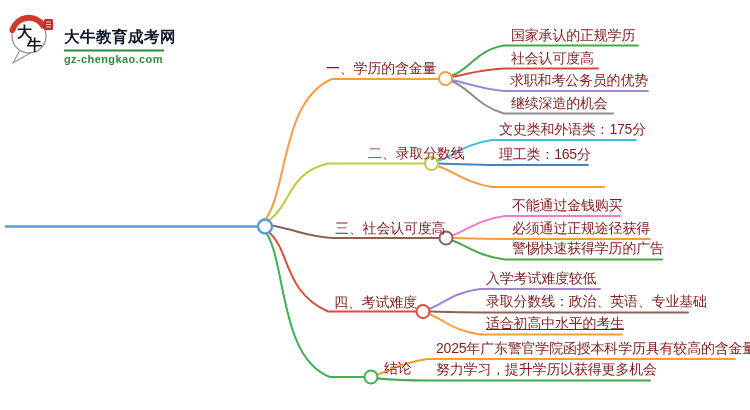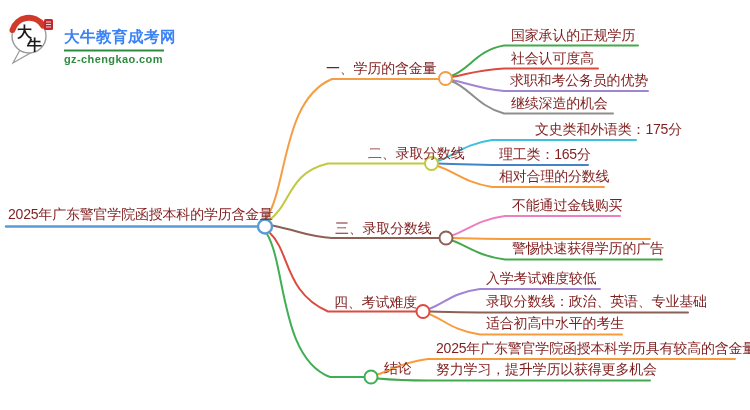--- a/index.html
+++ b/index.html
@@ -12,21 +12,21 @@
   svg.lines{position:absolute;left:0;top:0;}
   .lbl{
     position:absolute;white-space:nowrap;
     font-size:14px;line-height:14px;color:#7f1d1d;
     letter-spacing:-0.2px;
   }
   .logo{position:absolute;left:8px;top:12px;width:210px;height:52px;}
   .logo-bubble{position:absolute;left:0;top:0;}
   .logo-title{
     position:absolute;left:56px;top:17px;font-size:15.5px;font-weight:bold;
-    color:#3b82f6;letter-spacing:0.5px;line-height:16px;
+    color:#0f172a;letter-spacing:0.5px;line-height:16px;
   }
   .logo-divider{position:absolute;left:56px;top:37px;}
   .logo-domain{
     position:absolute;left:56px;top:41px;font-size:11px;font-weight:bold;
     color:#2e8b3f;letter-spacing:0.4px;line-height:12px;
   }
 </style>
 </head>
 <body>
 
@@ -79,39 +79,38 @@
     <circle cx="423" cy="311.5" r="6.5" fill="#ffffff" stroke-width="2" stroke="#dc4b40"></circle>
 
     <path d="M267 234 C286 265 280 358 330 377 L364 377" stroke-width="2" stroke="#3faf54"></path>
     <path d="M377 374.5 C392 370.5 400 362.5 428 359 L735 359" stroke-width="2" stroke="#f89b3a"></path>
     <path d="M377.5 378.5 C394 380 404 380.5 428 380.5 L650 380.5" stroke-width="2" stroke="#44a94d"></path>
     <circle cx="371" cy="377" r="6.5" fill="#ffffff" stroke-width="2" stroke="#3faf54"></circle>
 
     <circle cx="265" cy="226.5" r="7" fill="#ffffff" stroke-width="2.4" stroke="#5b9bd5"></circle>
   </svg>
 
-  <div class="lbl" style="left:8px;top:207px;">2025年广东警官学院函授本科的学历含金量</div>
 
   <div class="lbl" style="left:326px;top:61px;text-align:right;">一、学历的含金量</div>
   <div class="lbl" style="left:511px;top:28px;">国家承认的正规学历</div>
   <div class="lbl" style="left:511px;top:51px;">社会认可度高</div>
   <div class="lbl" style="left:491px;top:73px;margin-left:19px;">求职和考公务员的优势</div>
   <div class="lbl" style="left:511px;top:96px;">继续深造的机会</div>
 
   <div class="lbl" style="left:336px;top:146px;margin-left:32px;">二、录取分数线</div>
-  <div class="lbl" style="left:499px;top:122px;margin-left:36px;">文史类和外语类：175分</div>
+  <div class="lbl" style="left:499px;top:122px;">文史类和外语类：175分</div>
   <div class="lbl" style="left:499px;top:147px;">理工类：165分</div>
-  <div class="lbl" style="left:499px;top:169px;">相对合理的分数线</div>
 
-  <div class="lbl" style="left:335px;top:221px;">三、录取分数线</div>
+  <div class="lbl" style="left:335px;top:221px;">三、社会认可度高</div>
   <div class="lbl" style="left:512px;top:198px;">不能通过金钱购买</div>
+  <div class="lbl" style="left:512px;top:221px;">必须通过正规途径获得</div>
   <div class="lbl" style="left:512px;top:241px;">警惕快速获得学历的广告</div>
 
   <div class="lbl" style="left:334px;top:295px;">四、考试难度</div>
   <div class="lbl" style="left:486px;top:271px;">入学考试难度较低</div>
   <div class="lbl" style="left:486px;top:294px;">录取分数线：政治、英语、专业基础</div>
-  <div class="lbl" style="left:486px;top:316px;">适合初高中水平的考生</div>
+  <div class="lbl" style="left:486px;top:316px;text-decoration:underline;">适合初高中水平的考生</div>
 
   <div class="lbl" style="left:336px;top:361px;margin-left:48px;">结论</div>
   <div class="lbl" style="left:436px;top:341px;">2025年广东警官学院函授本科学历具有较高的含金量</div>
   <div class="lbl" style="left:436px;top:362px;">努力学习，提升学历以获得更多机会</div>
 
 </div>
 
 </body></html>

